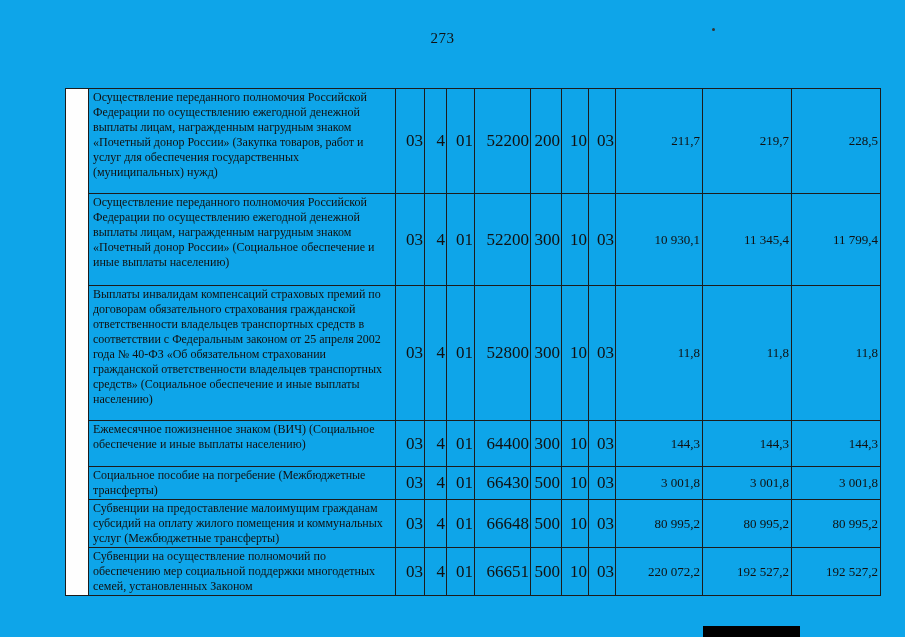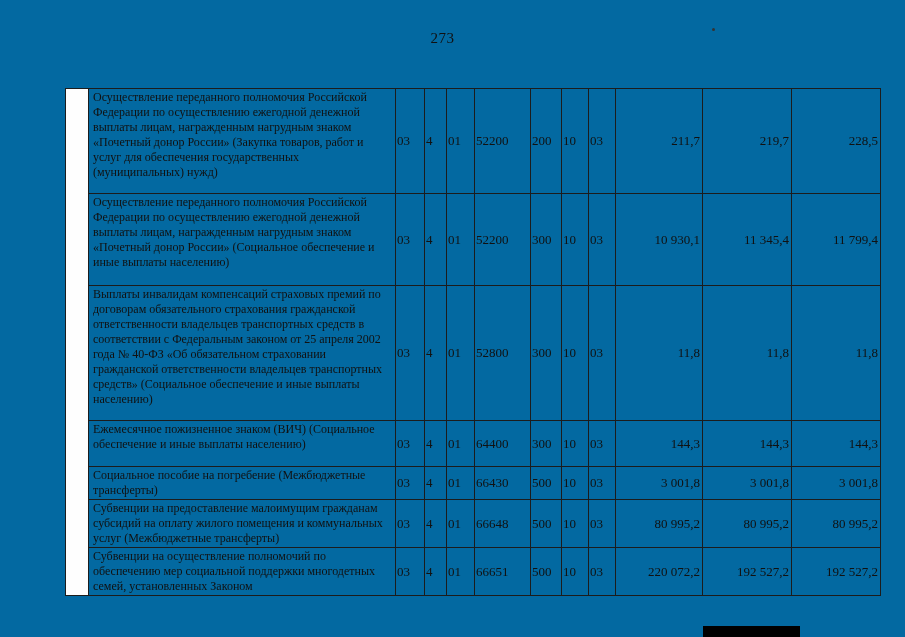--- a/index.html
+++ b/index.html
@@ -5,21 +5,21 @@
   * { margin: 0; padding: 0; box-sizing: border-box; }
   html, body {
     width: 905px; height: 637px;
     background: #ffffff;
     font-family: "Liberation Serif", "DejaVu Serif", serif;
     color: #111;
   }
   .page {
     position: relative;
     width: 905px; height: 637px;
-    background: #0369a1;
+    background: #0ea5e9;
     overflow: hidden;
   }
   .page-number {
     position: absolute;
     top: 30px; left: 0; right: 20px;
     text-align: center;
     font-size: 15px;
     letter-spacing: 0.5px;
   }
   table.budget-table {
@@ -36,22 +36,22 @@
   td.spacer-cell { background: #fefefe; }
   td.text-cell {
     vertical-align: top;
     text-align: left;
     padding: 1px 4px 1px 4px;
     font-size: 12px;
     line-height: 15px;
   }
   td.code-cell {
     vertical-align: middle;
-    text-align: left;
-    font-size: 13px;
+    text-align: right;
+    font-size: 17px;
     padding: 0 1px;
   }
   td.value-cell {
     vertical-align: middle;
     text-align: right;
     font-size: 13px;
     padding: 0 2px;
     white-space: nowrap;
   }
   .scan-bar {

